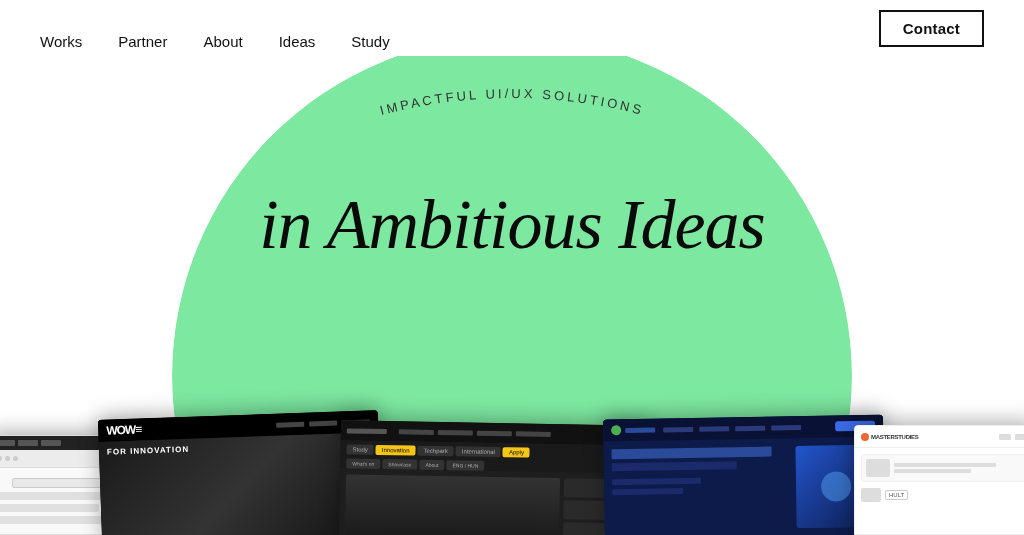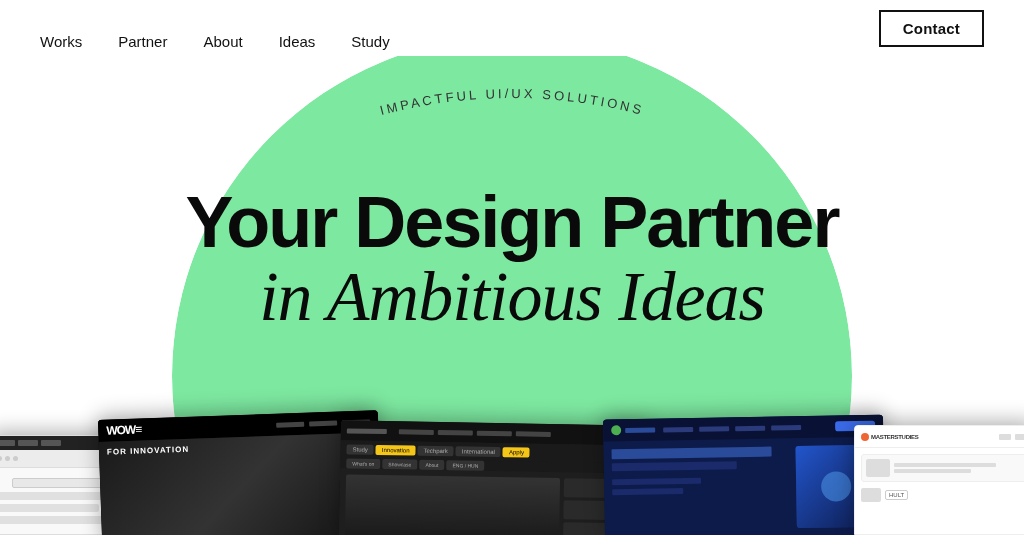--- a/index.html
+++ b/index.html
@@ -437,21 +437,20 @@
       <defs>
         <path id="curve" d="M 40 70 Q 240 -10 440 70"></path>
       </defs>
       <text font-family="Arial" font-size="13" fill="#333" letter-spacing="3" font-weight="400">
         <textPath href="#curve" startOffset="50%" text-anchor="middle">IMPACTFUL UI/UX SOLUTIONS</textPath>
       </text>
     </svg>
   </div>
 
   <div class="headline-container">
-    <span class="headline-line1">Your Design Partner</span>
     <span class="headline-line2">in Ambitious Ideas</span>
   </div>
 
   <div class="screenshots-row">
 
     <div class="screenshot screenshot-1">
       <div class="sc1-content">
         <div class="sc1-nav">
           <div class="sc1-nav-item"></div>
           <div class="sc1-nav-item"></div>

